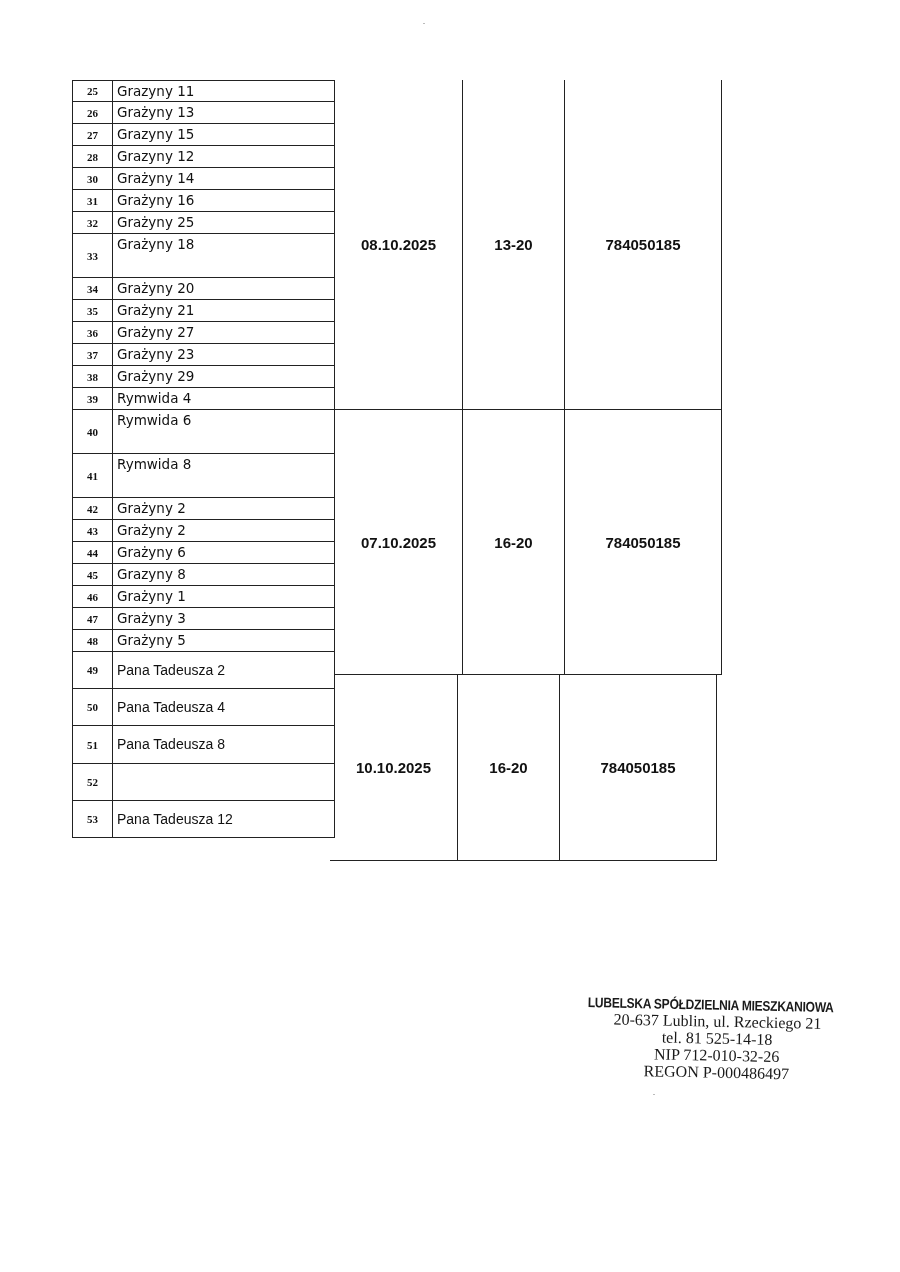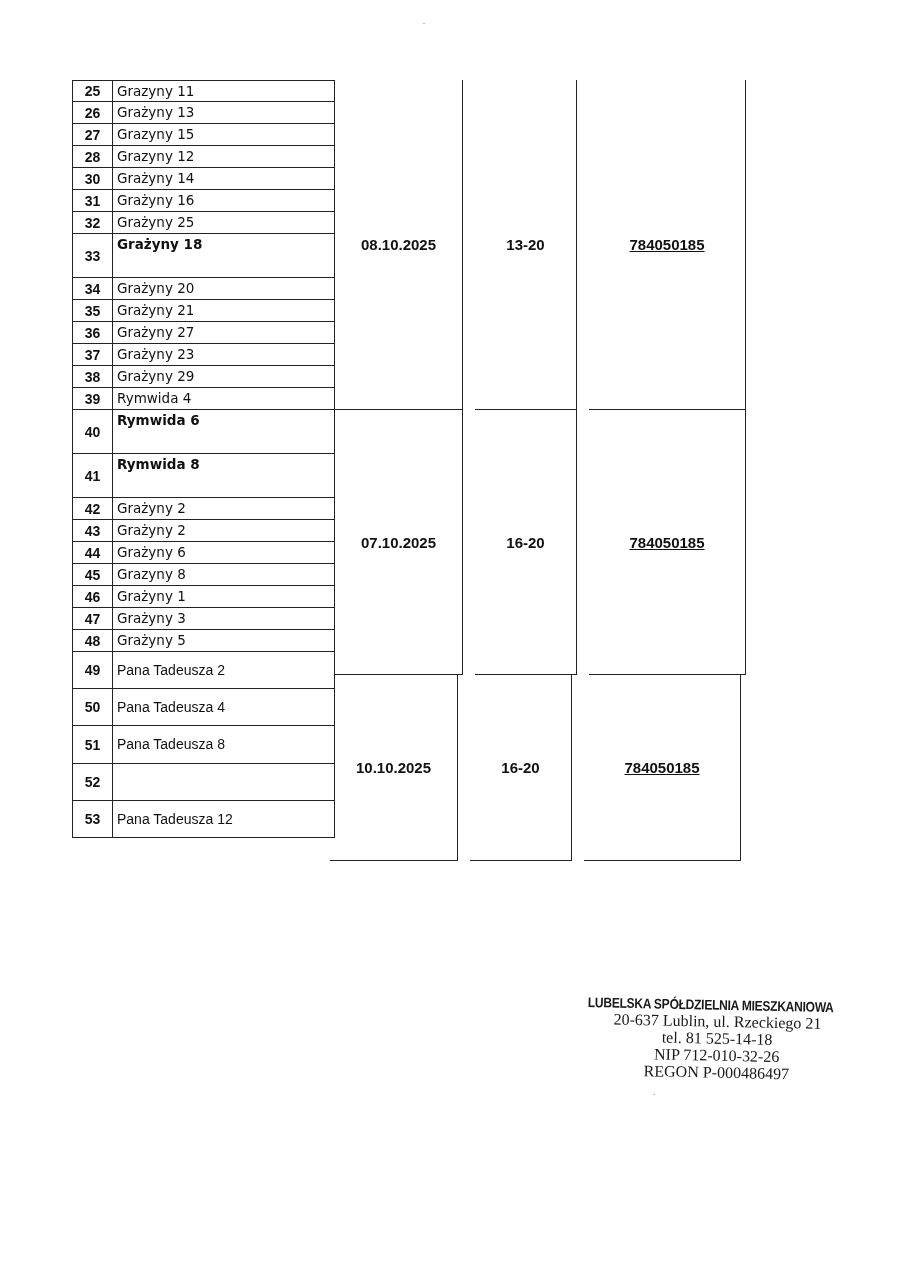--- a/index.html
+++ b/index.html
@@ -13,40 +13,40 @@
 
     
     .left-table { position: absolute; left: 72px; top: 80px; width: 263px; }
     .row {
       position: relative; display: flex; box-sizing: border-box;
       border-left: 1.5px solid #222; border-right: 1.5px solid #222; border-bottom: 1.5px solid #222;
     }
     .row.first { border-top: 1.5px solid #222; }
     .num {
       width: 40px; flex: 0 0 40px; box-sizing: border-box; border-right: 1.5px solid #222;
-      font-family: Liberation Sans, sans-serif; font-weight: bold; font-size: 14px;
+      font-family: Liberation Serif, serif; font-weight: bold; font-size: 11px;
       display: flex; align-items: center; justify-content: center;
     }
     .addr {
       flex: 1; padding-left: 4px; font-family: "DejaVu Sans", sans-serif; font-size: 13.5px;
       line-height: 21px; white-space: nowrap;
     }
     .addr.arial { font-family: "Liberation Sans", sans-serif; font-size: 14px; display: flex; align-items: center; }
-    .addr.top { align-self: flex-start; font-weight: bold; }
+    .addr.top { align-self: flex-start; }
 
     
-    .group { position: absolute; box-sizing: border-box; display: flex; gap: 12px; }
+    .group { position: absolute; box-sizing: border-box; display: flex; }
     .gcell {
       box-sizing: border-box; border-right: 1.5px solid #222; border-bottom: 1.5px solid #222;
       display: flex; align-items: center; justify-content: center;
       font-family: "Liberation Sans", sans-serif; font-weight: bold; font-size: 15px;
     }
     .c-date { width: 128px; }
     .c-hours { width: 102px; }
-    .c-phone { width: 157px; text-decoration: underline; }
+    .c-phone { width: 157px; }
 
     
     .stamp { position: absolute; left: 588px; top: 994px; width: 260px; transform: rotate(1.2deg); transform-origin: left top; text-align: center; color: #1a1a1a; }
     .stamp .org { font-family: "Liberation Sans", sans-serif; font-weight: bold; font-size: 14px; letter-spacing: -0.3px; transform: scaleX(0.86); transform-origin: left; white-space: nowrap; text-align: left; }
     .stamp .line { font-family: "Liberation Serif", serif; font-size: 16px; line-height: 17px; white-space: nowrap; }
   </style>
 </head>
 <body>
 
 <div class="page">

